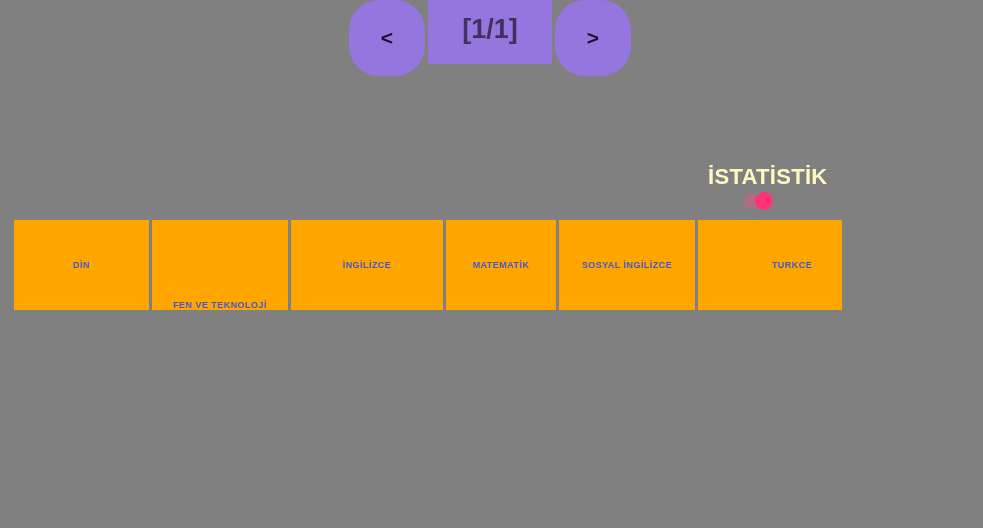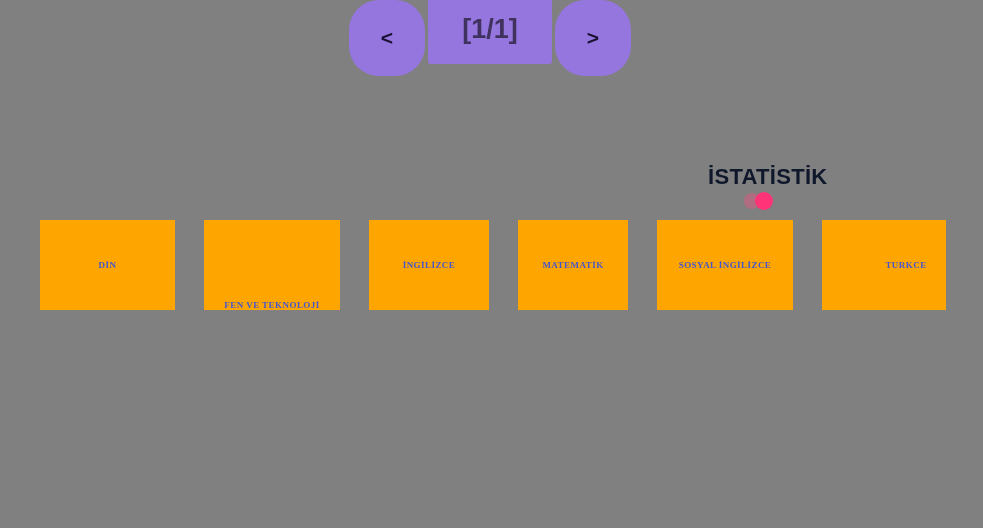--- a/index.html
+++ b/index.html
@@ -55,21 +55,21 @@
     border-radius: 3px;
   }
 
   
   #stat-title {
     position: absolute;
     left: 708px;
     top: 164px;
     font-size: 22px;
     font-weight: bold;
-    color: #0f172a;
+    color: #fef9c3;
     letter-spacing: 0.3px;
     white-space: nowrap;
   }
 
   
   #loader {
     position: absolute;
     left: 744px;
     top: 191px;
     width: 40px;
@@ -105,38 +105,37 @@
   }
   .card {
     height: 90px;
     background: #ffa500;
     border: none;
     padding: 0;
     display: flex;
     align-items: center;
     justify-content: center;
     cursor: pointer;
-    font-family: Liberation Serif, serif;
-    margin-left: 26px;
+    font-family: Liberation Sans, sans-serif;
   }
   .card-label {
     color: #4657cb;
     font-size: 9px;
     font-weight: bold;
     letter-spacing: 0.45px;
     text-align: center;
     padding: 0 6px;
     white-space: nowrap;
   }
   .card-w-din        { width: 135px; }
   .card-w-fen        { width: 136px; align-items: flex-end; }
-  .card-w-ing        { width: 120px; }
+  .card-w-ing        { width: 152px; }
   .card-w-mat        { width: 110px; }
   .card-w-sos        { width: 136px; }
-  .card-w-tur        { width: 124px; padding-left: 44px; }
+  .card-w-tur        { width: 144px; padding-left: 44px; }
 </style>
 </head>
 <body>
 
 <div id="pager">
   <button class="pager-arrow">&lt;</button>
 
   <div id="pager-counter">[1/1]</div>
 
   <button class="pager-arrow">&gt;</button>

